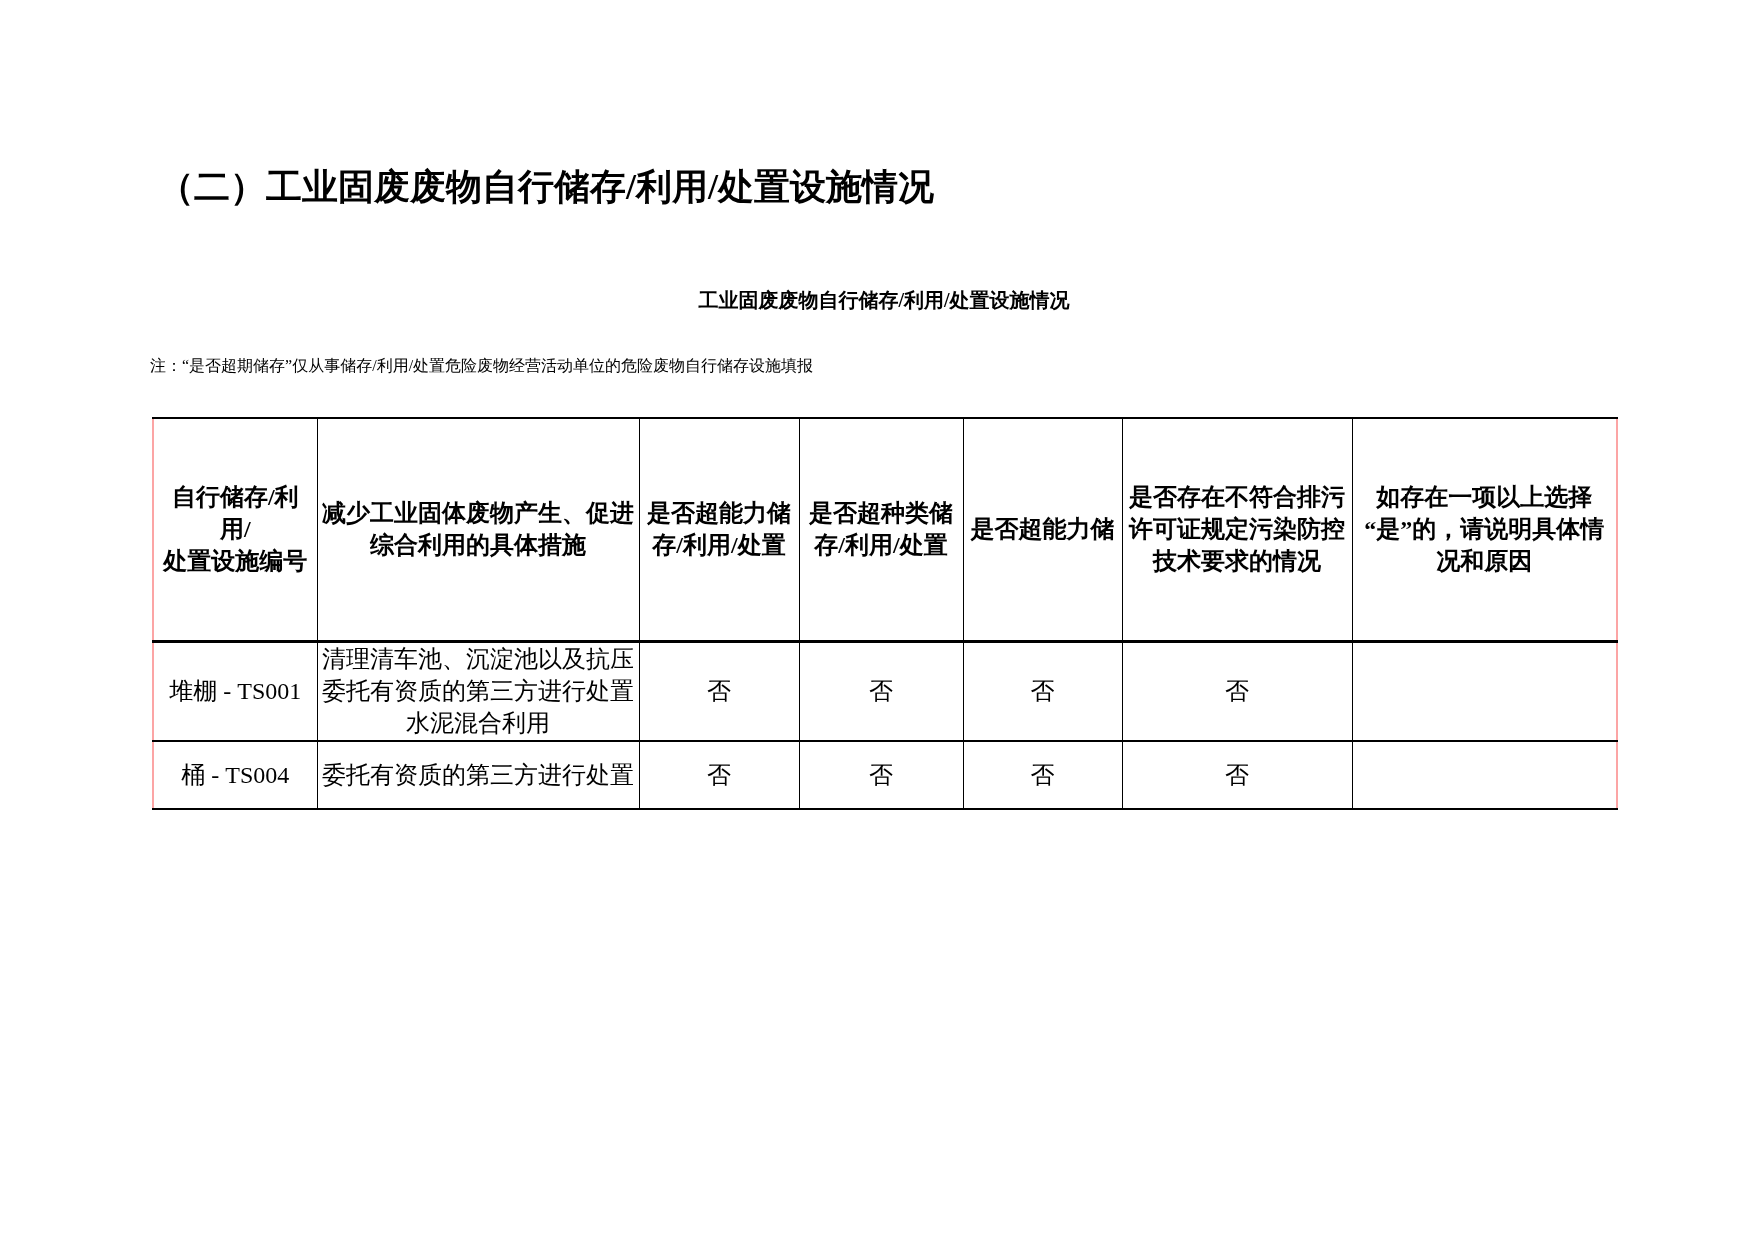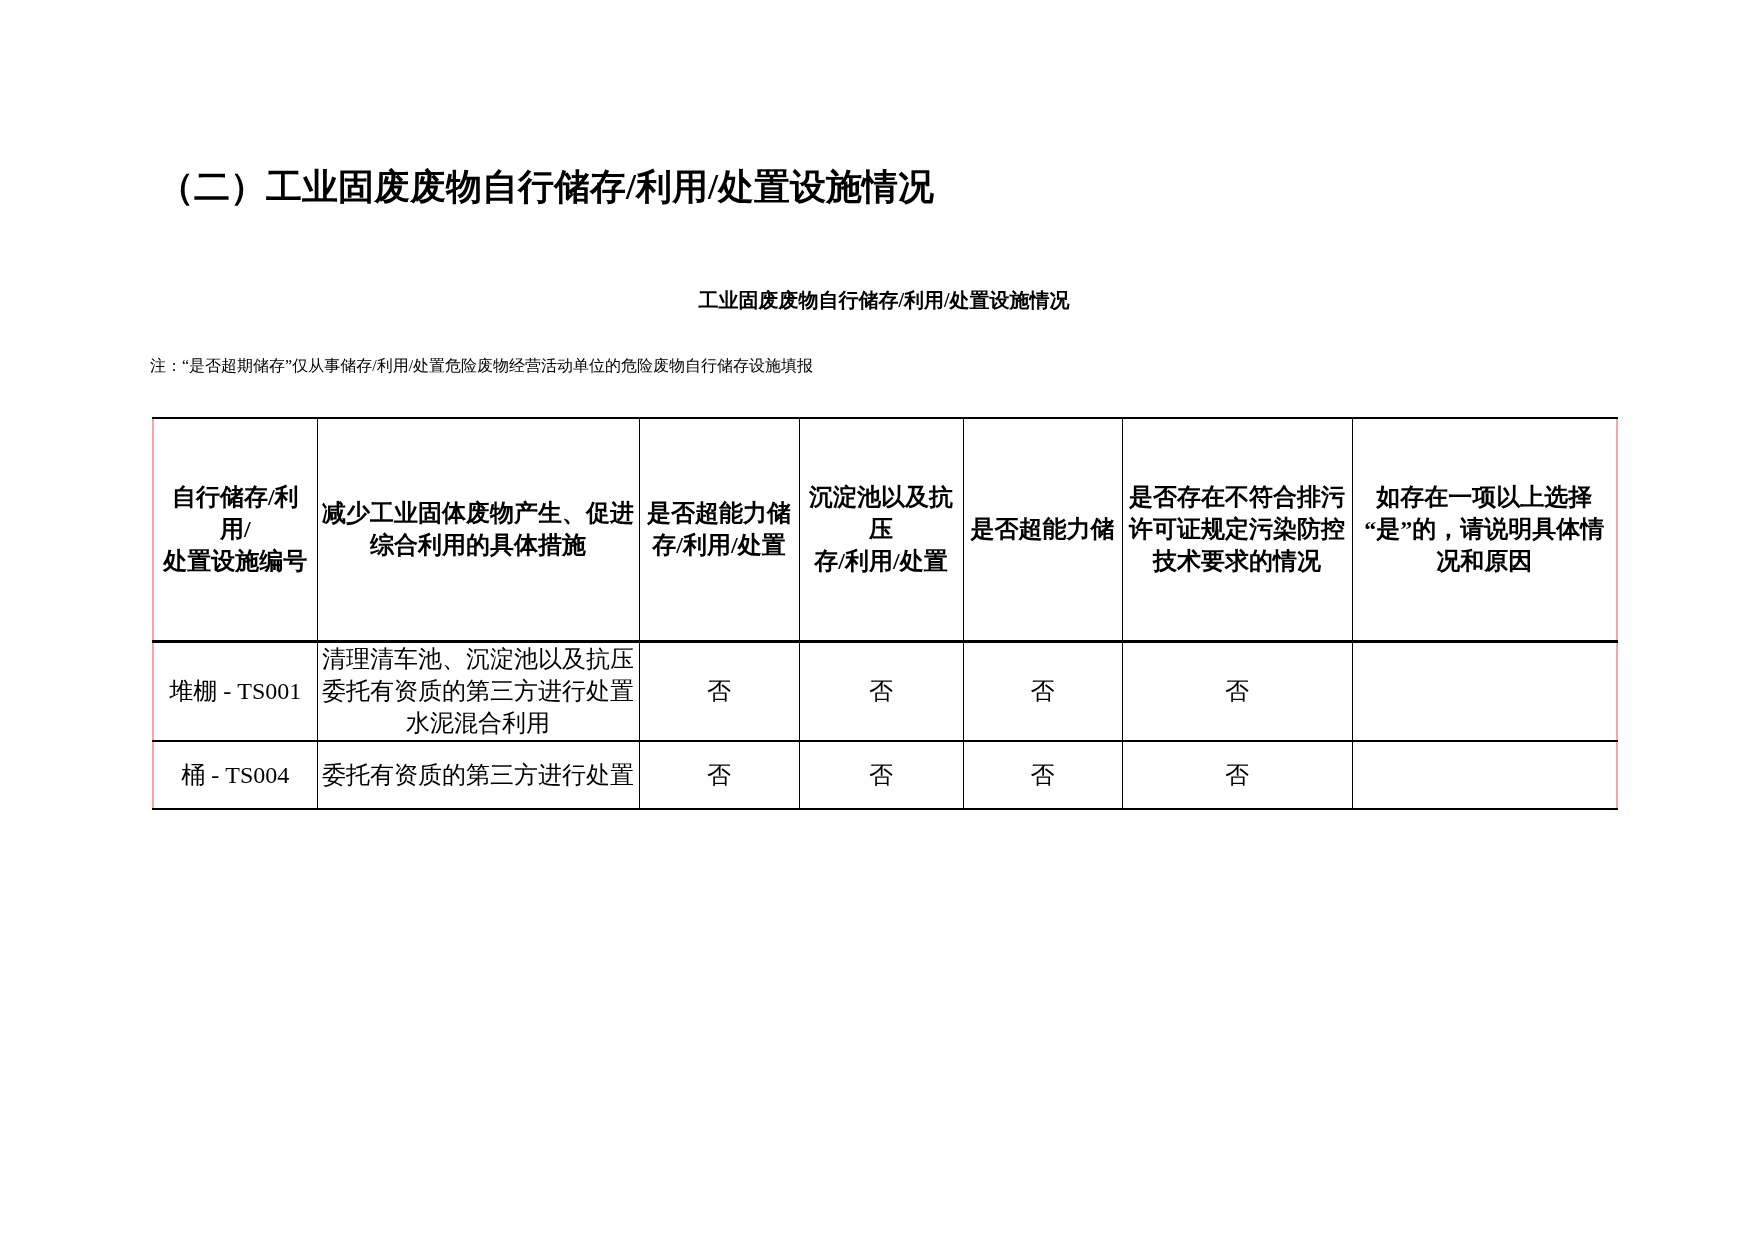--- a/index.html
+++ b/index.html
@@ -97,21 +97,21 @@
       <col style="width:265px">
     </colgroup>
     <thead>
       <tr class="header-row">
         <th>自行储存/利用/
 处置设施编号</th>
         <th>减少工业固体废物产生、促进
 综合利用的具体措施</th>
         <th>是否超能力储
 存/利用/处置</th>
-        <th>沉淀池以及抗压
+        <th>是否超种类储
 存/利用/处置</th>
         <th>是否超能力储</th>
         <th>是否存在不符合排污
 许可证规定污染防控
 技术要求的情况</th>
         <th>如存在一项以上选择
 “是”的，请说明具体情
 况和原因</th>
       </tr>
     </thead>

